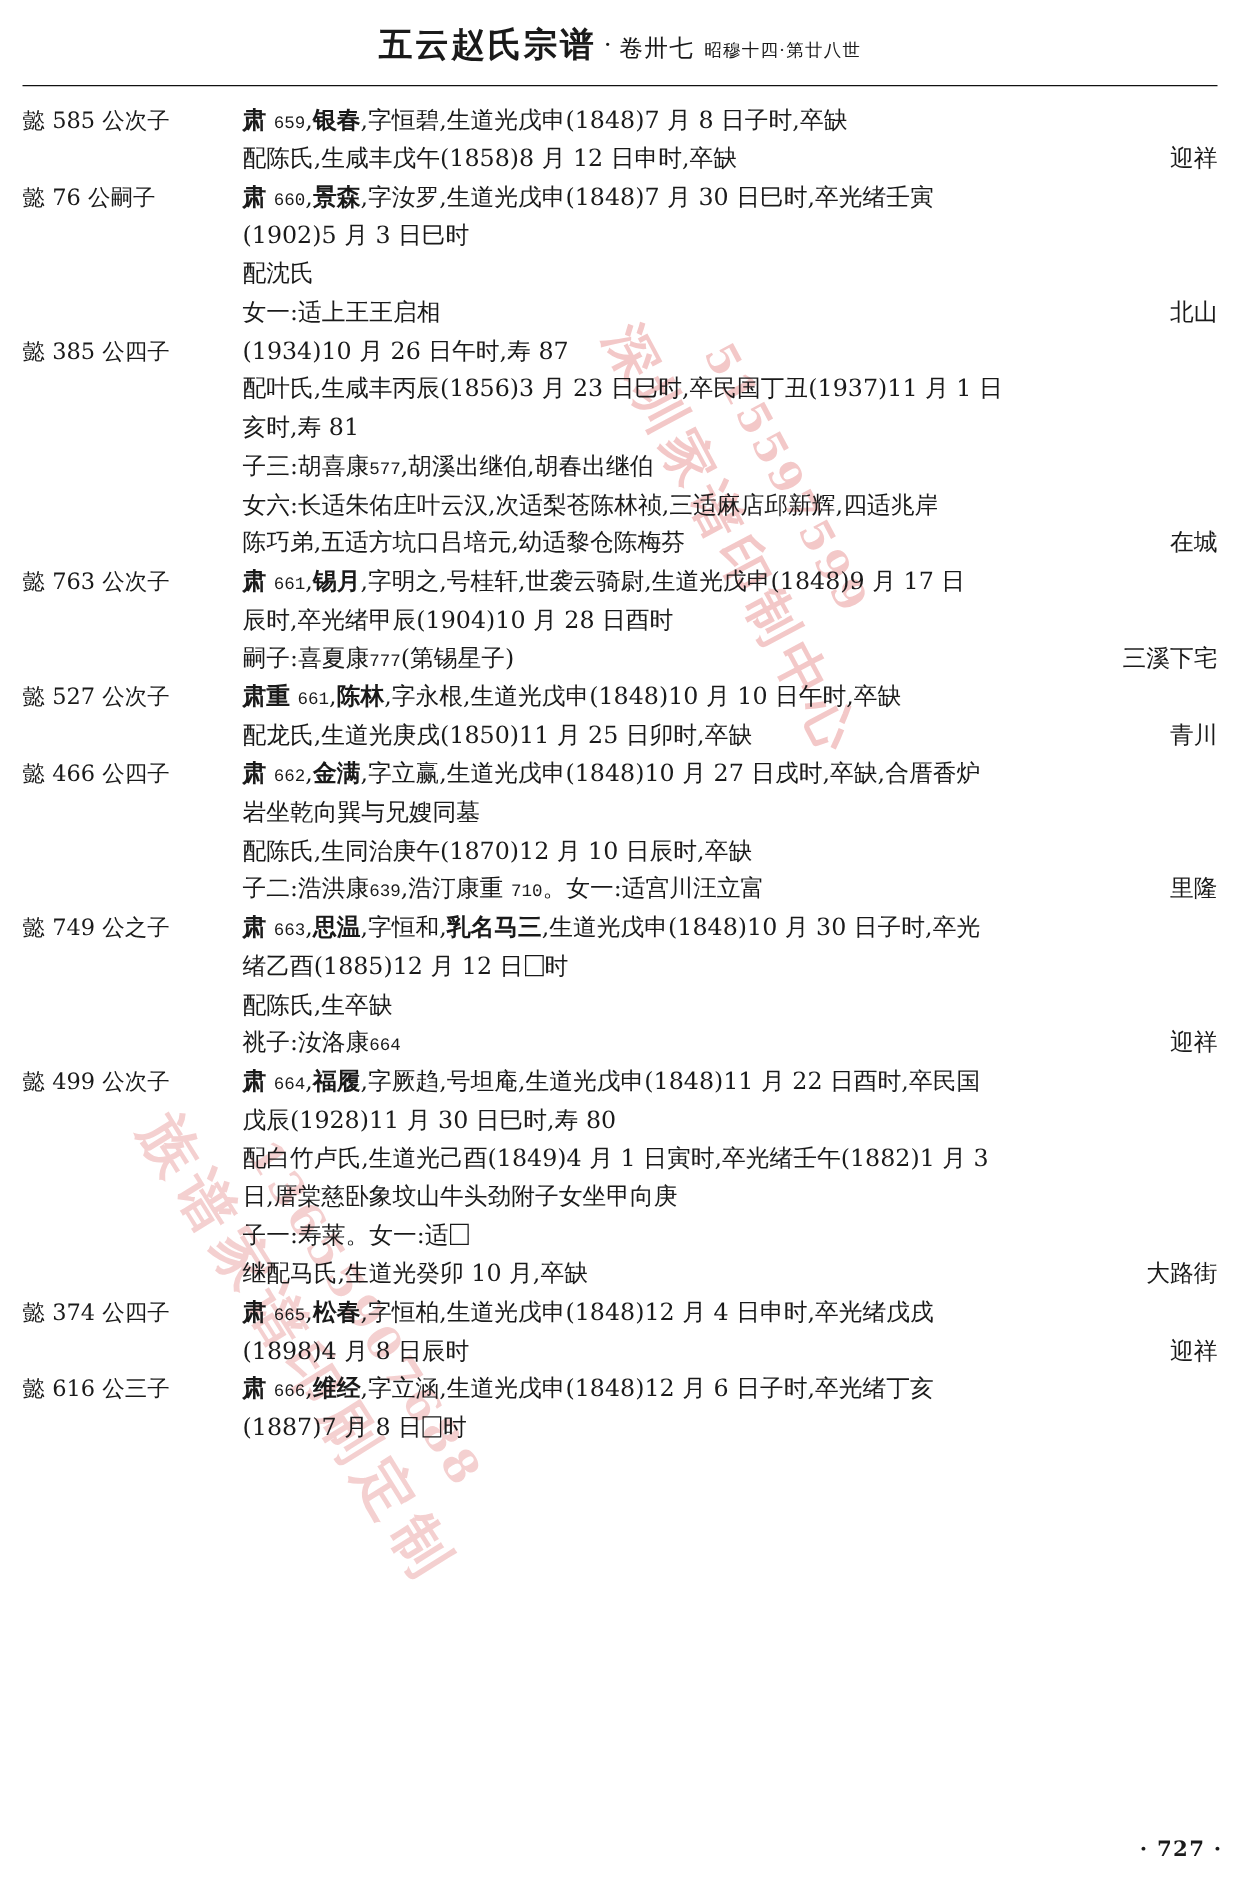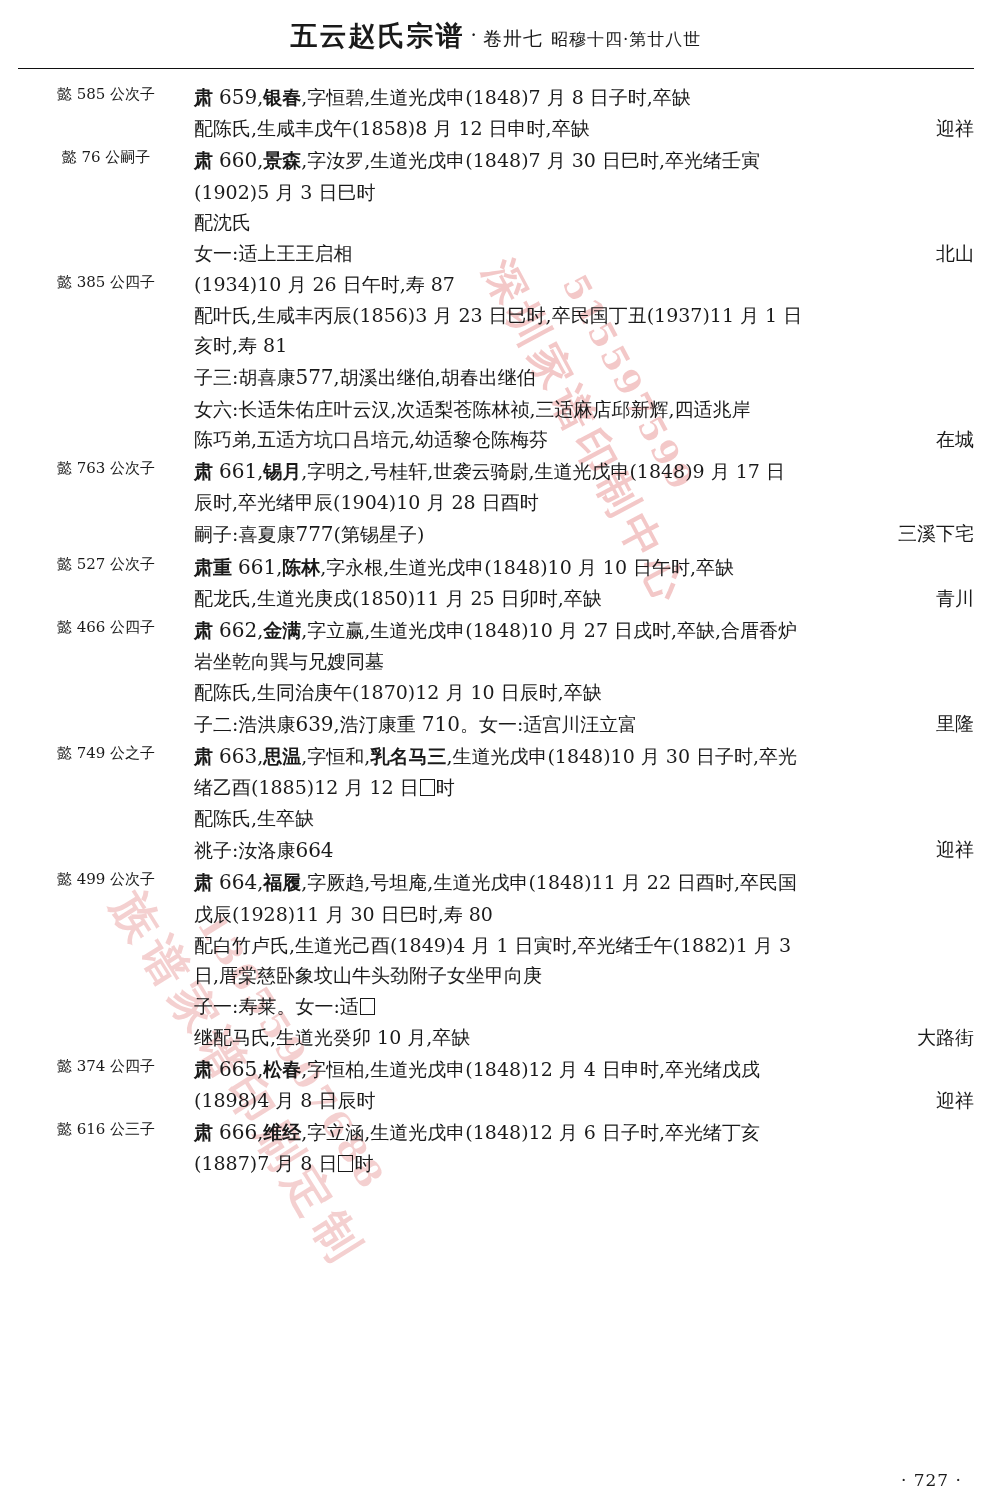--- a/index.html
+++ b/index.html
@@ -85,21 +85,21 @@
     font-size: 20px;
     margin: 0 6px;
     position: relative;
     top: -3px;
   }
   .header .title-sub {
     font-size: 19px;
     letter-spacing: 1px;
   }
   .header .title-sub2 {
-    font-size: 17px;
+    font-size: 14px;
     letter-spacing: 1px;
     margin-left: 8px;
   }
   .rule {
     border: none;
     border-top: 1.4px solid #111;
     margin: 6px 0 12px 0;
     position: relative;
     z-index: 2;
   }
@@ -112,45 +112,45 @@
     line-height: 1.62;
   }
 
   .entry {
     display: flex;
     align-items: flex-start;
   }
   .entry-label {
     width: 176px;
     flex: 0 0 176px;
-    font-size: 15px;
+    font-size: 18px;
     white-space: nowrap;
     padding-top: 1px;
-    text-align: center;
   }
   .entry-body {
     flex: 1 1 auto;
     min-width: 0;
   }
   .line {
     position: relative;
     display: block;
   }
   .line .txt {
     display: inline;
   }
   .place {
     float: right;
     font-weight: normal;
     margin-left: 10px;
   }
 
   .sm {
-    font-size: 20px;
+    font-size: 14px;
     vertical-align: baseline;
+    font-family: Liberation Mono, monospace;
   }
   .bold { font-weight: bold; }
   .name { font-weight: bold; }
   .box {
     display: inline-block;
     width: 13px;
     height: 15px;
     border: 1.4px solid #1a1a1a;
     vertical-align: -2px;
     margin: 0 1px;
@@ -158,25 +158,26 @@
 
   
   .justify {
     text-align: justify;
     text-align-last: left;
   }
 
   
   .footer {
     position: absolute;
-    right: 30px;
+    right: 14px;
     bottom: 22px;
     z-index: 2;
     font-size: 17px;
     letter-spacing: 1px;
+    font-weight: bold;
   }
 </style>
 </head>
 <body>
 
 <div class="page">
 
   <div class="watermark">
     <div class="wm-text wm1">深圳家谱印制中心</div>
     <div class="wm-text wm2">515597599</div>

